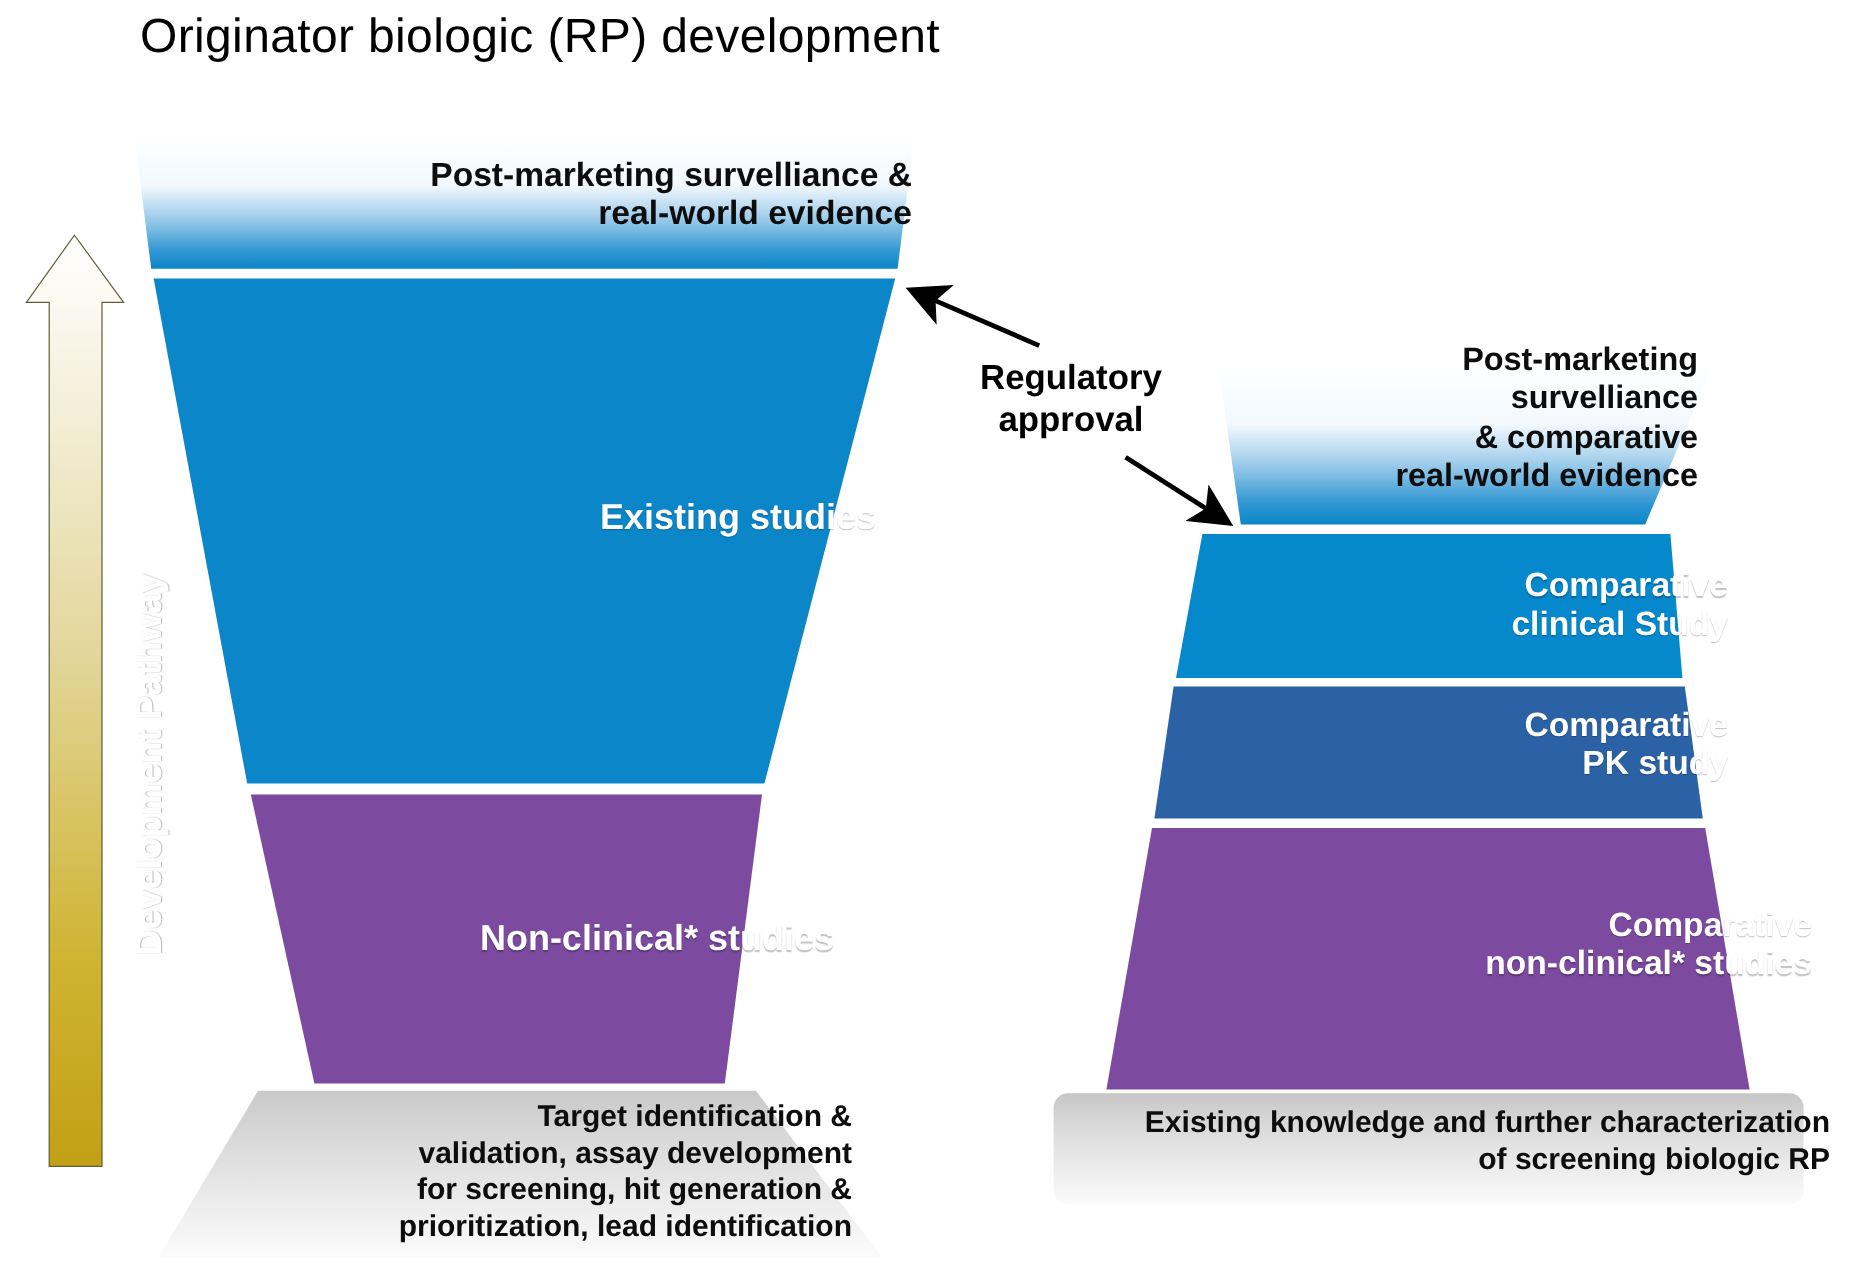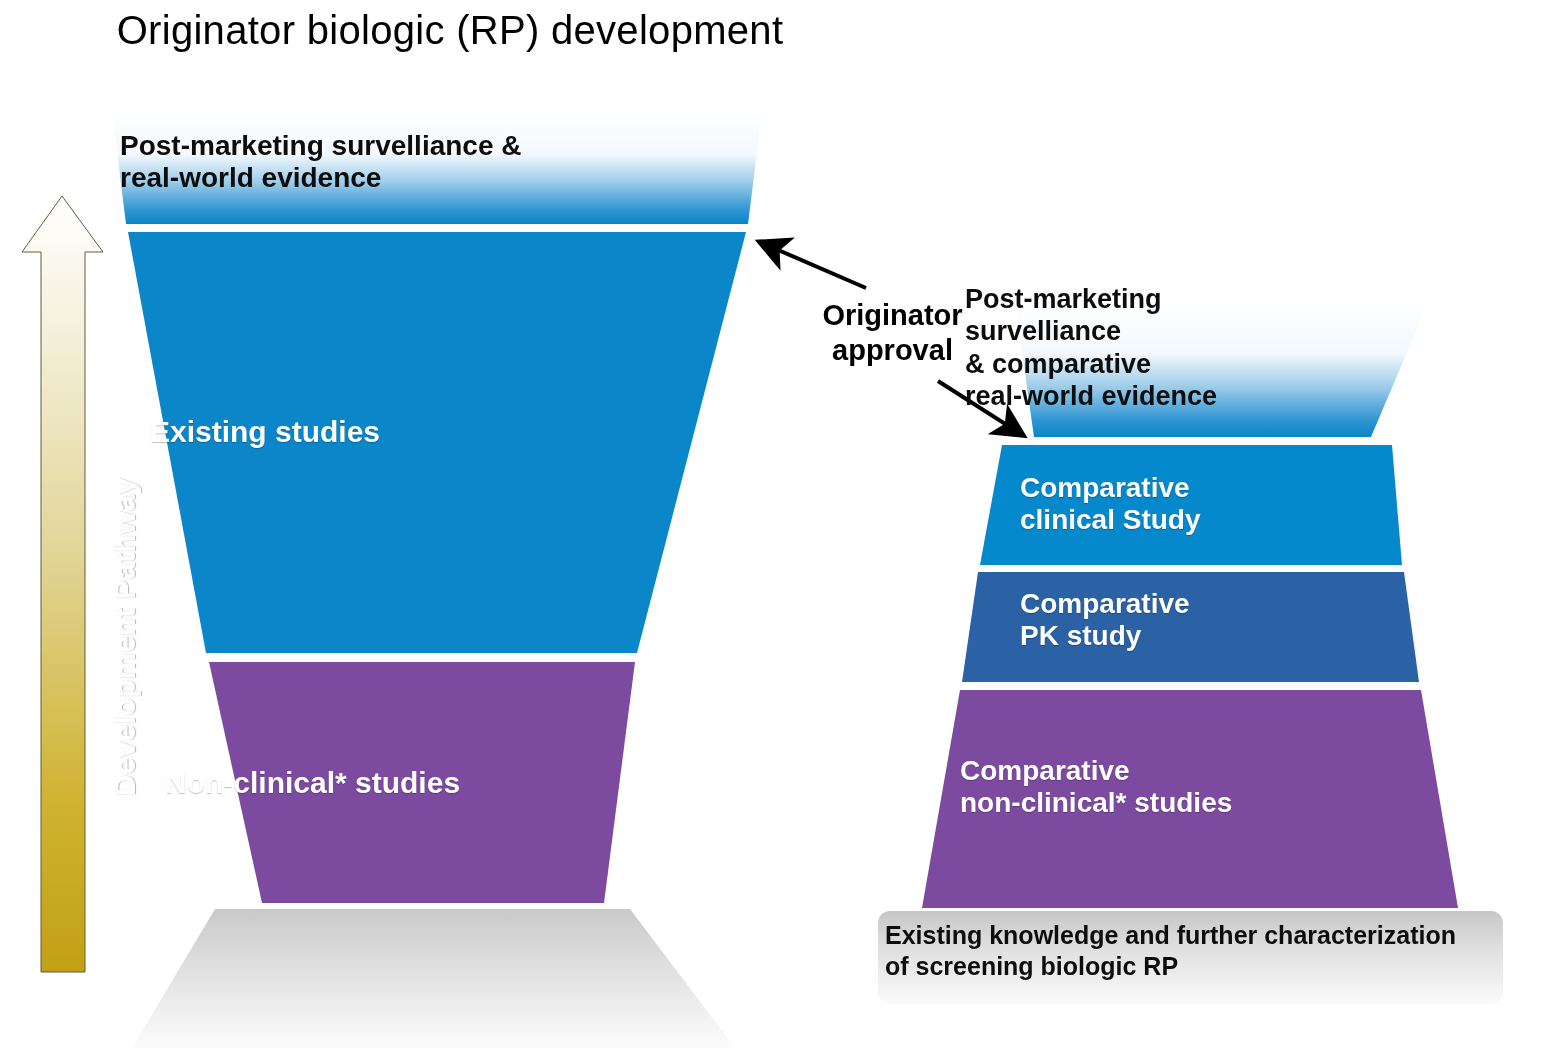--- a/index.html
+++ b/index.html
@@ -20,21 +20,21 @@
     color:#000000;
     letter-spacing:0.3px;
     white-space:nowrap;
     text-align:center;
   }
   #title-left{left:0;top:8px;width:900px;}
   #title-right{left:880px;top:8px;width:670px;}
 
   .band-label{
     position:absolute;
-    text-align:left;
+    text-align:right;
     font-weight:bold;
     line-height:1.16;
     white-space:pre-line;
   }
   .dark{color:#0d0d0d;}
   .light{color:#ffffff; text-shadow:0 1px 1px rgba(0,0,0,.25);}
 
   
   #lbl-left-pms{left:120px;top:130px;width:640px;font-size:28px;}
   #lbl-left-clinical{left:150px;top:415px;width:580px;font-size:30px;}
@@ -146,22 +146,26 @@
   </svg>
 
   <div class="col-title" id="title-left">Originator biologic (RP) development</div>
 
   <div id="lbl-pathway">Development Pathway</div>
 
   <div class="band-label dark" id="lbl-left-pms">Post-marketing  survelliance &amp;
 real-world  evidence</div>
   <div class="band-label light" id="lbl-left-clinical">Existing studies</div>
   <div class="band-label light" id="lbl-left-nonclinical">Non-clinical* studies</div>
+  <div class="band-label dark" id="lbl-left-base">Target identification &amp;
+validation, assay  development
+for  screening, hit  generation &amp;
+prioritization, lead  identification</div>
 
-  <div id="lbl-regulatory">Originator
+  <div id="lbl-regulatory">Regulatory
 approval</div>
 
   <div class="band-label dark" id="lbl-right-pms">Post-marketing
 survelliance
 &amp; comparative
 real-world  evidence</div>
   <div class="band-label light" id="lbl-right-clin">Comparative
 clinical Study</div>
   <div class="band-label light" id="lbl-right-pk">Comparative
 PK  study</div>

